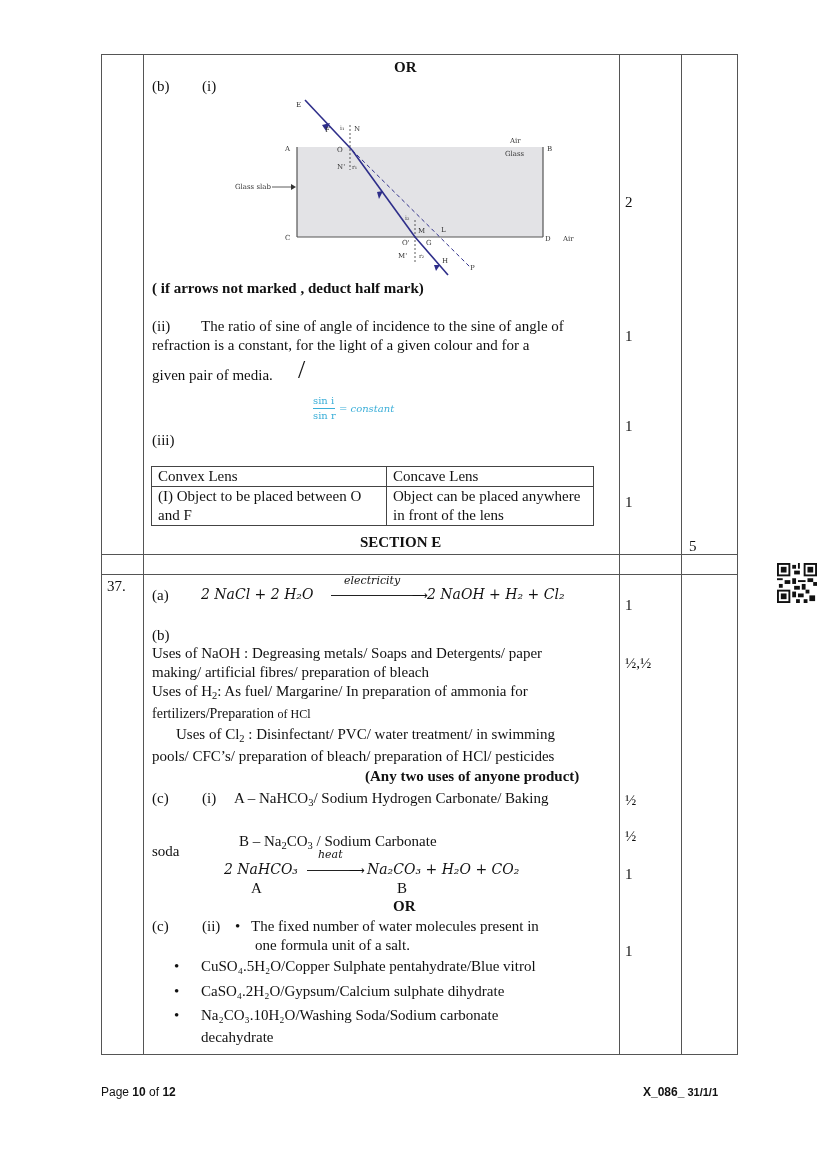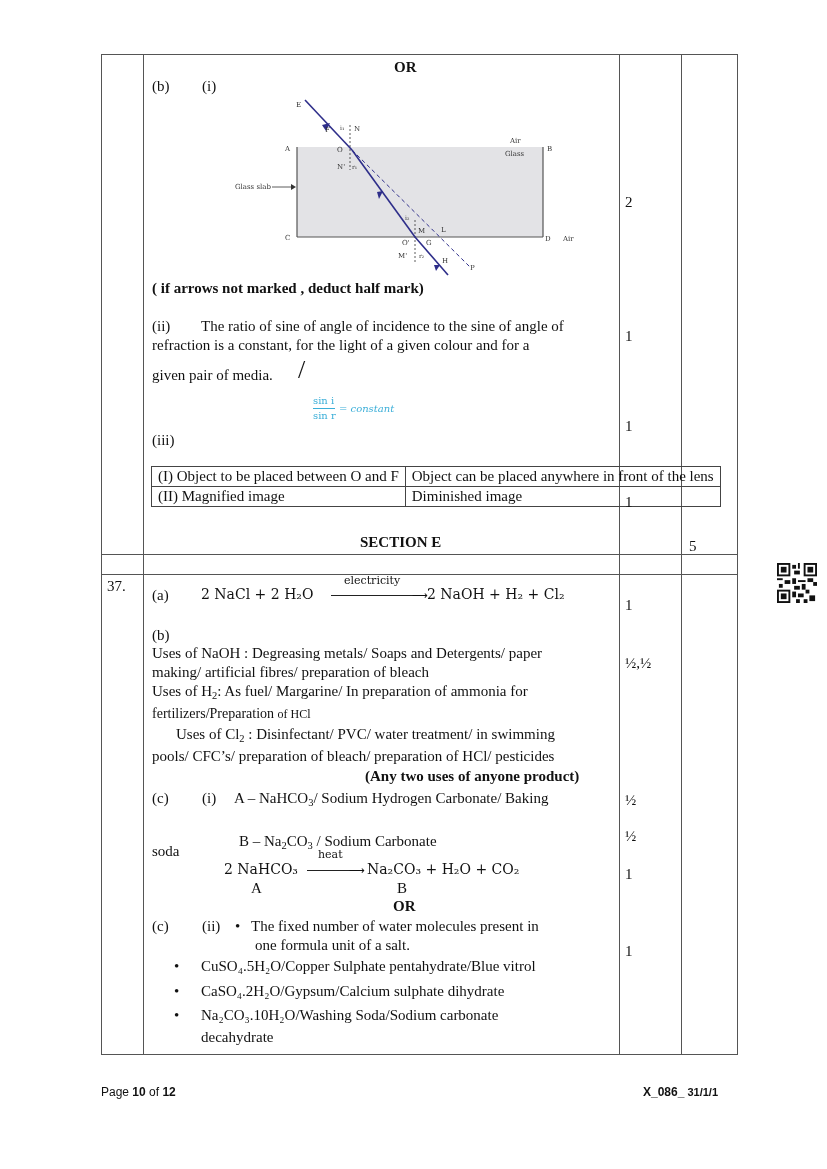--- a/index.html
+++ b/index.html
@@ -2,21 +2,21 @@
 <html><head>
 <meta charset="utf-8">
 <style>
   html, body { margin: 0; padding: 0; background: #ffffff; }
   body { width: 827px; height: 1169px; position: relative; overflow: hidden;
          font-family: "Liberation Serif", serif; color: #111; font-size: 15px; }
   .abs { position: absolute; }
   .grid-line { position: absolute; background: #555; }
   .txt { position: absolute; white-space: nowrap; line-height: 1.1; }
   .bold { font-weight: bold; }
-  .math { font-family: "DejaVu Serif", serif; font-size: 14px; text-align: center; }
+  .math { font-family: "DejaVu Serif", serif; font-style: italic; font-size: 14px; text-align: center; }
   sub { font-size: 70%; vertical-align: -0.3em; }
   .lens-table { position: absolute; left: 151px; top: 466px; border-collapse: collapse;
                 font-size: 15px; }
   .lens-table td { border: 1px solid #444; padding: 0 6px; vertical-align: top; line-height: 19px; }
   .footer { font-family: "Liberation Sans", sans-serif; font-size: 12px; }
   .qr { position: absolute; left: 777px; top: 563px; width: 40px; height: 40px; }
 </style>
 </head>
 <body>
 
@@ -92,27 +92,27 @@
   <div class="abs" style="left:0;top:13px;width:22px;height:1px;background:#3aaed8;"></div>
   <div class="abs" style="left:0;top:15px;white-space:nowrap;">sin r</div>
   <div class="abs" style="left:26px;top:8px;white-space:nowrap;font-style:italic;">= constant</div>
 </div>
 
 <div class="txt" style="left:152px;top:432px;">(iii)</div>
 <div class="txt" style="left:625px;top:418px;">1</div>
 
 <table class="lens-table">
   <tbody>
+      <tr>
+    <td style="width:222px;">Convex Lens</td>
+    <td style="width:194px;">Concave Lens</td>
+  </tr>
   <tr>
     <td style="white-space:normal;">(I) Object to be placed between O and F</td>
     <td style="white-space:normal;">Object can be placed anywhere in front of the lens</td>
-  </tr>
-  <tr>
-    <td>(II)  Magnified image</td>
-    <td>Diminished  image</td>
   </tr>
 </tbody>
   </table>
 <div class="txt" style="left:625px;top:494px;">1</div>
 <div class="txt" style="left:689px;top:538px;">5</div>
 
 <div class="txt bold" style="left:360px;top:534px;">SECTION E</div>
 <div class="txt" style="left:107px;top:578px;">37.</div>
 
 <div class="txt" style="left:152px;top:587px;">(a)</div>

